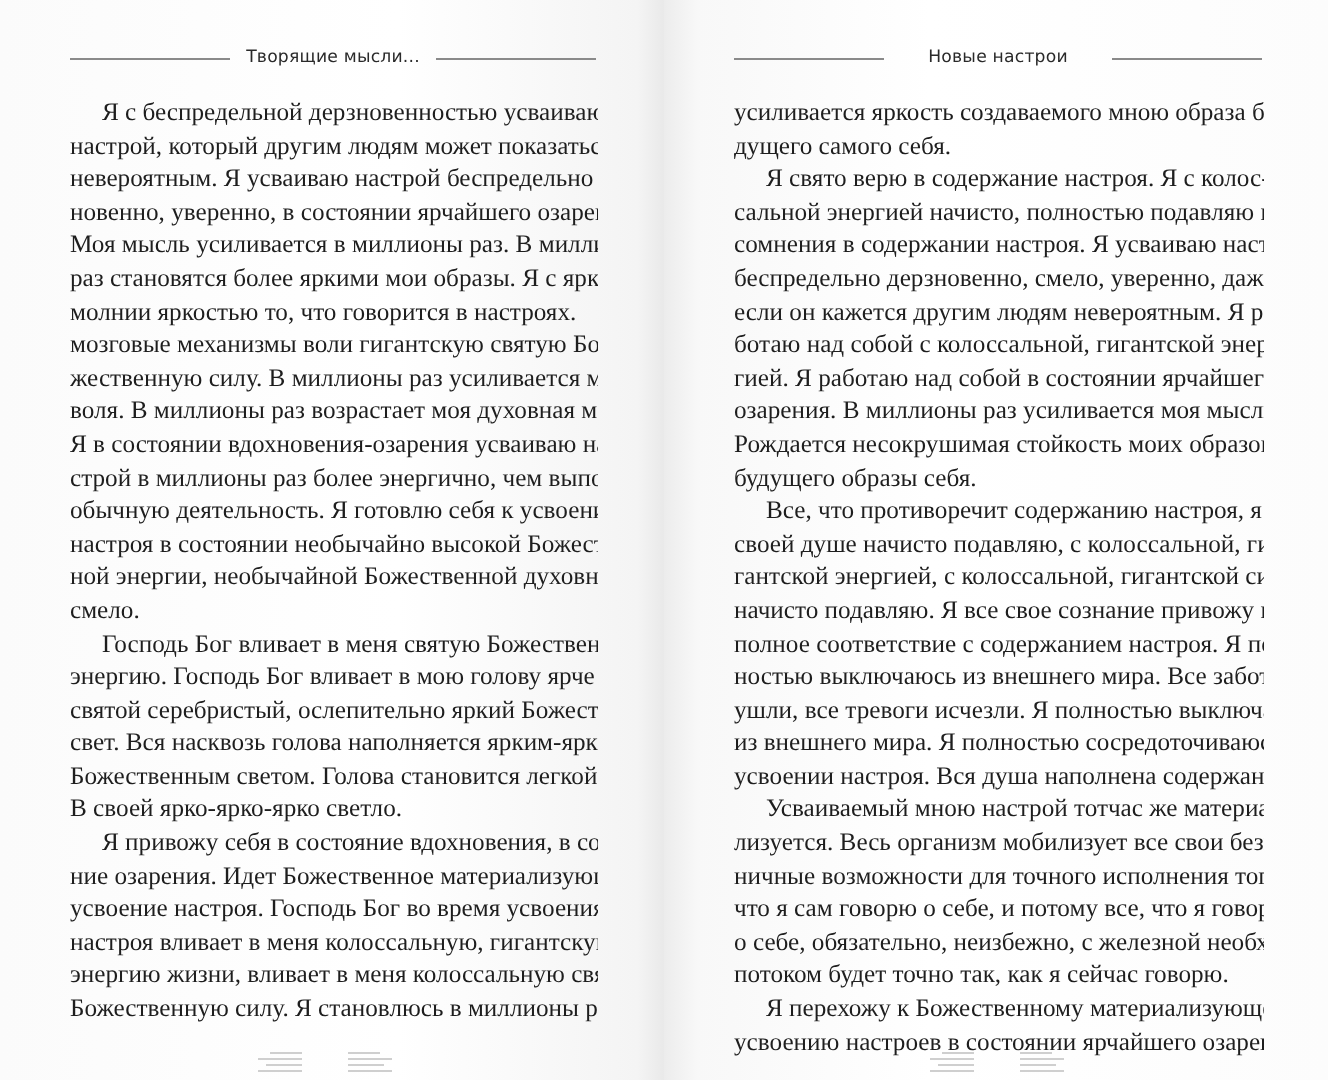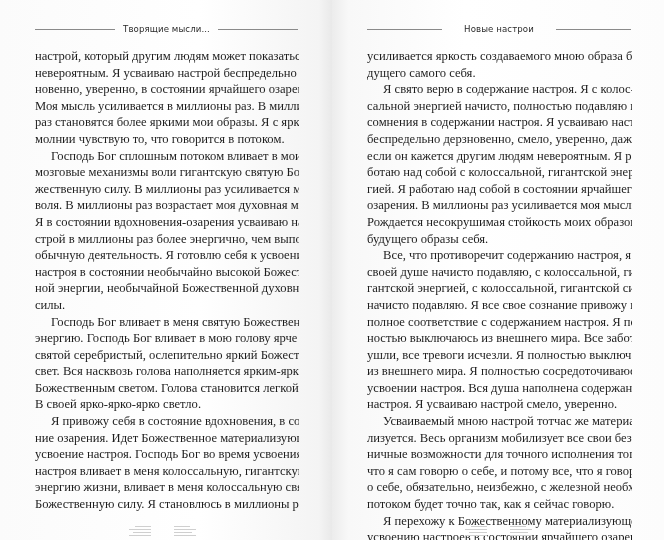--- a/index.html
+++ b/index.html
@@ -60,36 +60,36 @@
 
 <div class="spread">
 
   <div class="page left">
     <div class="running-head">
       <div class="rh-line"></div>
       <div class="rh-text">Творящие мысли...</div>
       <div class="rh-line"></div>
     </div>
     <div class="text-block" id="left-text">
+        <span class="line indent">Я с беспредельной дерзновенностью усваиваю</span>
         <span class="line">настрой, который другим людям может показаться</span>
         <span class="line">невероятным. Я усваиваю настрой беспредельно дерз-</span>
         <span class="line">новенно, уверенно, в состоянии ярчайшего озарения.</span>
         <span class="line">Моя мысль усиливается в миллионы раз. В миллионы</span>
         <span class="line">раз становятся более яркими мои образы. Я с яркостью</span>
-        <span class="line last">молнии чувствую то, что говорится в потоком.</span>
-        <span class="line indent">Господь Бог сплошным потоком вливает в мои</span>
+        <span class="line last">молнии яркостью то, что говорится в настроях.</span>
         <span class="line">мозговые механизмы воли гигантскую святую Бо-</span>
         <span class="line">жественную силу. В миллионы раз усиливается моя</span>
         <span class="line">воля. В миллионы раз возрастает моя духовная мощь.</span>
         <span class="line">Я в состоянии вдохновения-озарения усваиваю на-</span>
         <span class="line">строй в миллионы раз более энергично, чем выполняю</span>
         <span class="line">обычную деятельность. Я готовлю себя к усвоению</span>
         <span class="line">настроя в состоянии необычайно высокой Божествен-</span>
         <span class="line">ной энергии, необычайной Божественной духовной</span>
-        <span class="line last">силы.</span>
+        <span class="line last">смело.</span>
         <span class="line indent">Господь Бог вливает в меня святую Божественную</span>
         <span class="line">энергию. Господь Бог вливает в мою голову ярче солнца</span>
         <span class="line">святой серебристый, ослепительно яркий Божественный</span>
         <span class="line">свет. Вся насквозь голова наполняется ярким-ярким</span>
         <span class="line">Божественным светом. Голова становится легкой-</span>
         <span class="line last">В своей ярко-ярко-ярко светло.</span>
         <span class="line indent">Я привожу себя в состояние вдохновения, в состоя-</span>
         <span class="line">ние озарения. Идет Божественное материализующее</span>
         <span class="line">усвоение настроя. Господь Бог во время усвоения</span>
         <span class="line">настроя вливает в меня колоссальную, гигантскую</span>
@@ -134,21 +134,20 @@
         <span class="line last">будущего образы себя.</span>
         <span class="line indent">Все, что противоречит содержанию настроя, я в</span>
         <span class="line">своей душе начисто подавляю, с колоссальной, ги-</span>
         <span class="line">гантской энергией, с колоссальной, гигантской силой</span>
         <span class="line">начисто подавляю. Я все свое сознание привожу в</span>
         <span class="line">полное соответствие с содержанием настроя. Я пол-</span>
         <span class="line">ностью выключаюсь из внешнего мира. Все заботы</span>
         <span class="line">ушли, все тревоги исчезли. Я полностью выключаюсь</span>
         <span class="line">из внешнего мира. Я полностью сосредоточиваюсь на</span>
         <span class="line">усвоении настроя. Вся душа наполнена содержанием</span>
-        <span class="line last">настроя. Я усваиваю настрой смело, уверенно.</span>
         <span class="line indent">Усваиваемый мною настрой тотчас же материа-</span>
         <span class="line">лизуется. Весь организм мобилизует все свои безгра-</span>
         <span class="line">ничные возможности для точного исполнения того,</span>
         <span class="line">что я сам говорю о себе, и потому все, что я говорю</span>
         <span class="line">о себе, обязательно, неизбежно, с железной необхо-</span>
         <span class="line last">потоком будет точно так, как я сейчас говорю.</span>
         <span class="line indent">Я перехожу к Божественному материализующему</span>
         <span class="line">усвоению настроев в состоянии ярчайшего озарения,</span>
       </div>
     <div class="folio">

